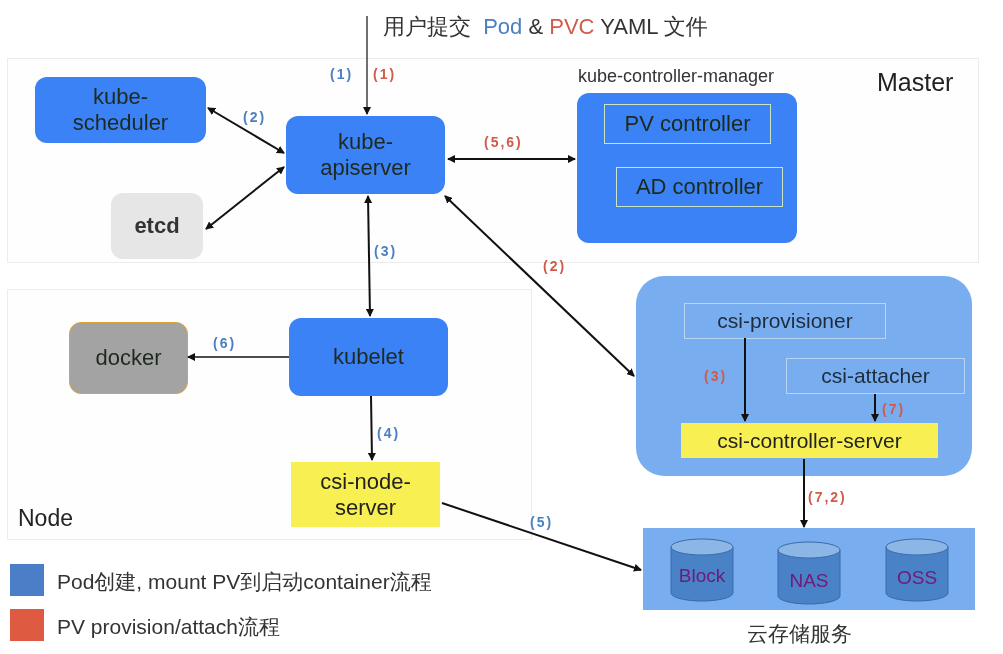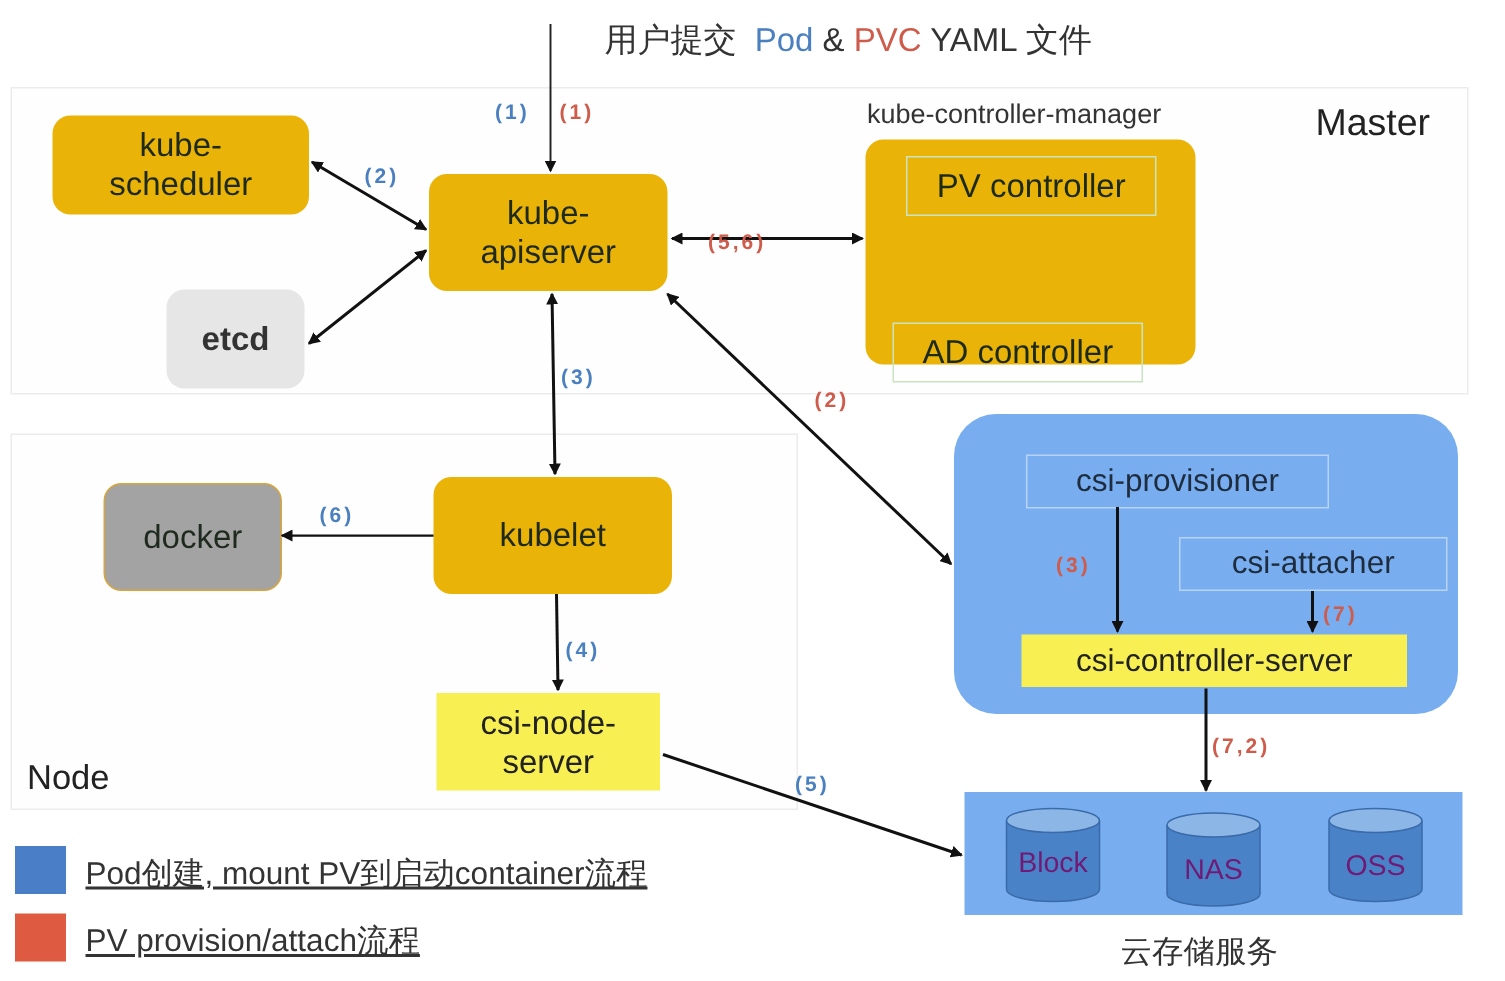--- a/index.html
+++ b/index.html
@@ -2,41 +2,41 @@
 <html><head>
 <meta charset="utf-8">
 <style>
   html, body { margin:0; padding:0; }
   body { width:1003px; height:654px; background:#ffffff; position:relative; overflow:hidden;
          font-family:"Liberation Sans", "DejaVu Sans", sans-serif; color:#222; }
   .abs { position:absolute; }
   .region { position:absolute; border:1px solid #ececec; background:#fefefe; }
   .box { position:absolute; display:flex; align-items:center; justify-content:center; text-align:center;
          font-size:22px; line-height:26px; color:#1f2a1f; }
-  .green { background:#eab308; border-radius:12px; }
+  .green { background:#3b82f6; border-radius:12px; }
   .gray { background:#e6e6e6; border-radius:12px; color:#333;font-weight:bold; }
   .orange { background:#a3a3a3; border:1px solid #d9a53a; border-radius:12px; }
   .yellow { background:#f8f052; color:#222;text-align:right; }
   .inner { position:absolute; border:1px solid #c9e4c2; display:flex; align-items:center; justify-content:center;
            font-size:22px; color:#1c2a1a; }
   .blueinner { position:absolute; border:1px solid #b8d4f4; display:flex; align-items:center; justify-content:center;
            font-size:21px; color:#1e2c3e; }
   .step { position:absolute; font-size:14px; font-weight:bold; letter-spacing:2px; }
   .blue-t { color:#4a7fc0; }
   .red-t { color:#cf5b4a; }
   .lbl { position:absolute; font-size:21px; color:#222; }
   .legend-swatch { position:absolute; width:34px; height:32px; }
-  .legend-text { position:absolute; font-size:21px; color:#333;text-decoration:underline; }
+  .legend-text { position:absolute; font-size:21px; color:#333; }
   svg.arrows { position:absolute; left:0; top:0; }
   .cyl-label { position:absolute; font-size:19px; color:#701a75; text-align:center; width:60px; }
 </style>
 </head>
 <body>
 
-<div class="abs" style="left:383px; top:12px; font-size:22px; color:#333; white-space:nowrap;margin-left:20px;">
+<div class="abs" style="left:383px; top:12px; font-size:22px; color:#333; white-space:nowrap;">
   <span>用户提交</span>
   <span style="color:#4a7fc0; margin-left:6px;">Pod</span>
   <span>&amp;</span>
   <span style="color:#cf5b4a;">PVC</span>
   <span>YAML 文件</span>
 </div>
 
 <div class="region" style="left:7px; top:58px; width:970px; height:203px;"></div>
 <div class="lbl" style="left:877px; top:68px; font-size:25px;">Master</div>
 
@@ -55,21 +55,21 @@
 <div class="box green" style="left:286px; top:116px; width:159px; height:78px; flex-direction:column;">
   <span>kube-</span>
   <span>apiserver</span>
 </div>
 
 <div class="lbl" style="left:578px; top:66px; font-size:18px; color:#333;">kube-controller-manager</div>
 <div class="box green" style="left:577px; top:93px; width:220px; height:150px;">
   <div class="inner" style="left:27px; top:11px; width:165px; height:38px;">
     <span>PV controller</span>
   </div>
-  <div class="inner" style="left:18px; top:74px; width:165px; height:38px;margin-top:48px;">
+  <div class="inner" style="left:39px; top:74px; width:165px; height:38px;">
     <span>AD controller</span>
   </div>
 </div>
 
 <div class="box orange" style="left:69px; top:322px; width:117px; height:70px;">
   <span>docker</span>
 </div>
 
 <div class="box green" style="left:289px; top:318px; width:159px; height:78px;">
   <span>kubelet</span>
@@ -131,21 +131,21 @@
   <line x1="371" y1="396" x2="372" y2="460" stroke="#111" stroke-width="2" marker-end="url(#ah)"></line>
   <line x1="442" y1="503" x2="641" y2="570" stroke="#111" stroke-width="2" marker-end="url(#ah)"></line>
   <line x1="745" y1="338" x2="745" y2="421" stroke="#111" stroke-width="2" marker-end="url(#ah)"></line>
   <line x1="875" y1="394" x2="875" y2="421" stroke="#111" stroke-width="2" marker-end="url(#ah)"></line>
   <line x1="804" y1="459" x2="804" y2="527" stroke="#111" stroke-width="2" marker-end="url(#ah)"></line>
 </svg>
 
 <div class="step blue-t" style="left:330px; top:66px;">(1)</div>
 <div class="step red-t" style="left:373px; top:66px;">(1)</div>
 <div class="step blue-t" style="left:243px; top:109px;">(2)</div>
-<div class="step red-t" style="left:472px; top:134px;margin-top:19px;">(5,6)</div>
+<div class="step red-t" style="left:484px; top:134px;">(5,6)</div>
 <div class="step blue-t" style="left:374px; top:243px;">(3)</div>
 <div class="step red-t" style="left:543px; top:258px;">(2)</div>
 <div class="step blue-t" style="left:213px; top:335px;">(6)</div>
 <div class="step blue-t" style="left:353px; top:425px; margin-left:24px;">(4)</div>
 <div class="step red-t" style="left:704px; top:368px;">(3)</div>
 <div class="step red-t" style="left:882px; top:401px;">(7)</div>
 <div class="step red-t" style="left:808px; top:489px;">(7,2)</div>
 <div class="step blue-t" style="left:530px; top:514px;">(5)</div>
 
 <div class="legend-swatch" style="left:10px; top:564px; background:#4a7fc8;"></div>

